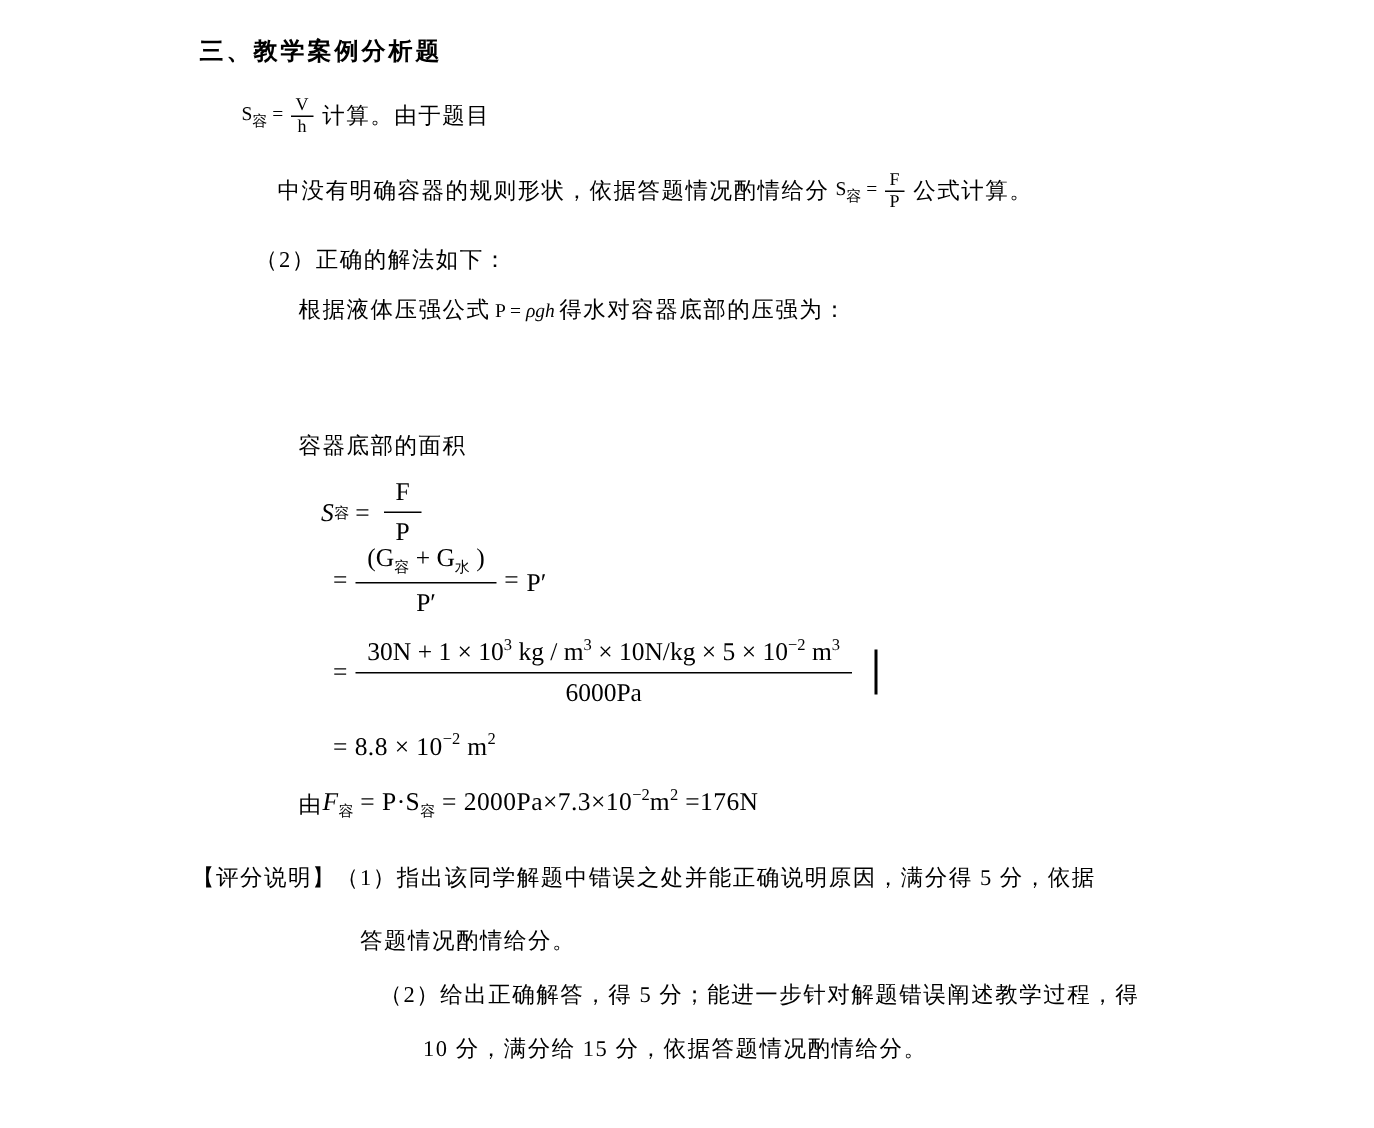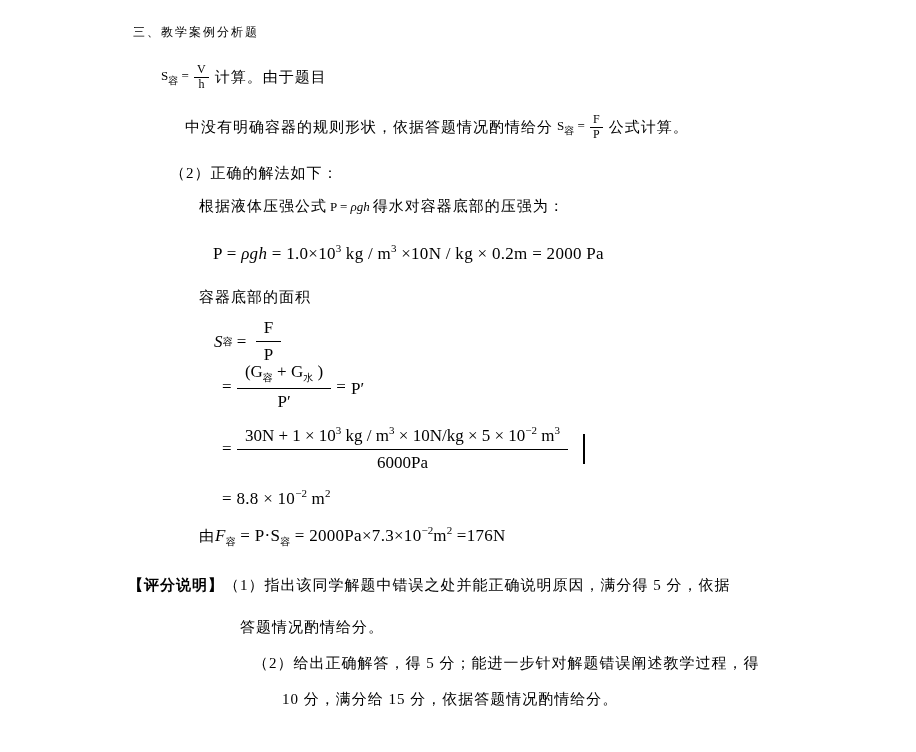--- a/index.html
+++ b/index.html
@@ -5,22 +5,22 @@
   * { margin:0; padding:0; box-sizing:border-box; }
   html,body { background:#ffffff; }
   body {
     width:916px; height:752px;
     font-family:"Liberation Serif","DejaVu Serif",serif;
     color:#000000;
   }
   .page { position:relative; width:916px; height:752px; background:#ffffff; overflow:hidden; }
   .abs { position:absolute; white-space:nowrap; }
   .zh { font-size:15px; letter-spacing:1px; }
-  .title { font-size:12px; font-weight:normal; letter-spacing:2px; }
-  .bold { font-weight:bold; }
+  .title { font-size:16px; font-weight:bold; letter-spacing:2px; }
+  .bold { font-weight:normal; }
   .math { font-family:"Liberation Serif","DejaVu Serif",serif; font-size:17px; letter-spacing:0.3px; }
   .smath { font-size:13px; letter-spacing:0; }
   .it { font-style:italic; }
   .sub { font-size:10px; vertical-align:-4px; letter-spacing:0; }
   .sup { font-size:11px; vertical-align:7px; letter-spacing:0; }
   .row { display:flex; align-items:center; }
   
   .ifrac { display:inline-block; text-align:center; vertical-align:middle; font-size:12px; line-height:1.15; margin:0 2px; letter-spacing:0; }
   .ifrac .fnum { display:block; border-bottom:1px solid #000; padding:0 3px; }
   .ifrac .fden { display:block; }
@@ -65,23 +65,20 @@
   <div class="abs zh" style="left:170px; top:164px;">（2）正确的解法如下：</div>
 
   <div class="abs row" style="left:199px; top:197px;">
     <span class="zh">根据液体压强公式</span>
     <span class="smath" style="margin:0 3px;font-family:Liberation Serif, serif;">
       <span>P = </span><span class="it">ρgh</span>
     </span>
     <span class="zh">得水对容器底部的压强为：</span>
   </div>
 
-  <div class="abs math" style="left:213px; top:242px;">
-    <span>P = </span><span class="it">ρgh</span><span> = 1.0×10</span><span class="sup">3</span><span> kg / m</span><span class="sup">3</span><span> ×10N / kg × 0.2m = 2000 Pa</span>
-  </div>
 
   <div class="abs zh" style="left:199px; top:288px;">容器底部的面积</div>
 
   <div class="abs row math" style="left:214px; top:318px;">
     <span class="it">S</span>
       <span class="sub">容</span>
     <span style="margin:0 4px;"> = </span>
     <span class="frac">
       <span class="fnum">F</span>
       <span class="fden">P</span>

